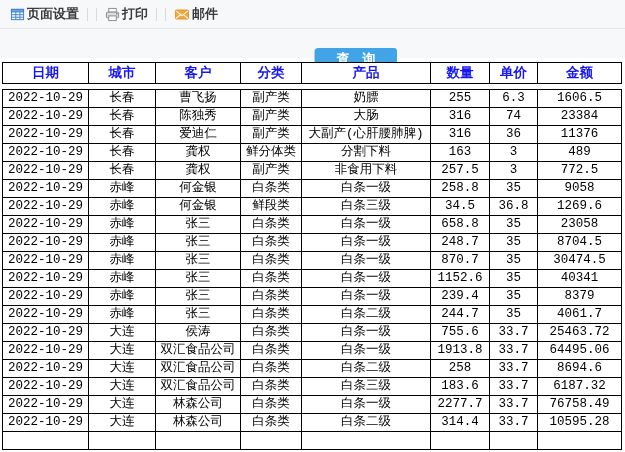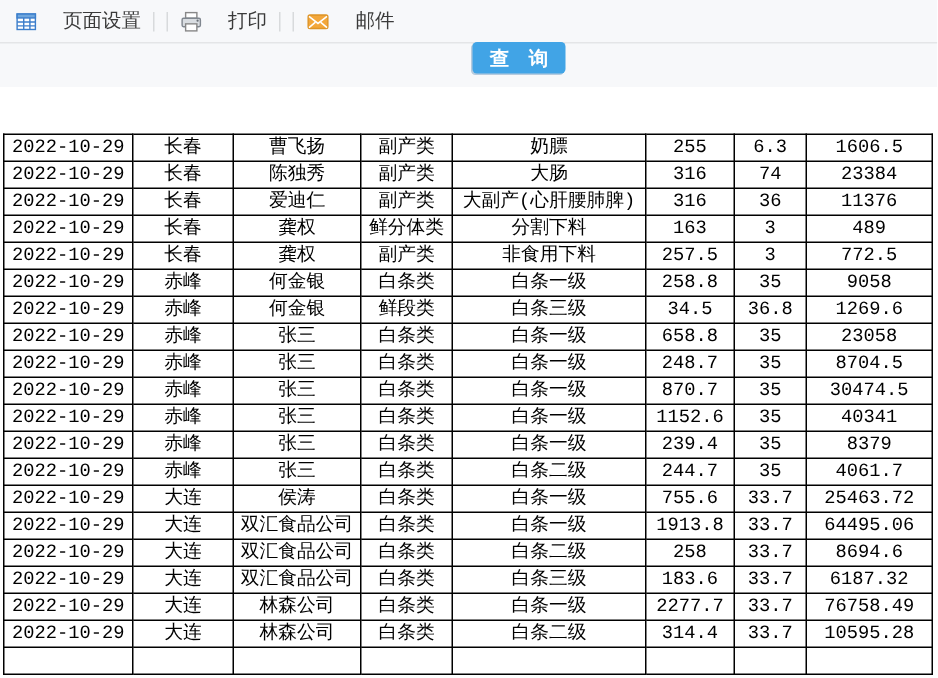--- a/index.html
+++ b/index.html
@@ -3,26 +3,26 @@
 <meta charset="utf-8">
 <style>
   html,body{margin:0;padding:0;background:#fff;}
   .screen{
     position:relative;width:625px;height:452px;overflow:hidden;
     background:#fff;font-family:"Liberation Sans","DejaVu Sans",sans-serif;
   }
   
   .toolbar-band{position:absolute;top:0;left:0;width:625px;height:58px;background:#f7f8fa;}
   .toolbar-row{height:28px;border-bottom:1px solid #e4e5e7;display:flex;align-items:center;padding-left:6px;}
-  .tool-item{display:flex;align-items:center;gap:17px;padding:0 4px;cursor:default;color:#3a3a3a;font-size:13px;white-space:nowrap;}
+  .tool-item{display:flex;align-items:center;gap:2px;padding:0 4px;cursor:default;color:#3a3a3a;font-size:13px;white-space:nowrap;font-weight:bold;}
   .tool-item svg{display:block;}
   .sep{width:1px;height:13px;background:#d8dadc;margin:0 4px;}
   .caret{width:0;height:0;border-left:4px solid transparent;border-right:4px solid transparent;border-top:5px solid #555;margin-left:4px;margin-top:2px;}
   .query-btn{
-    position:absolute;left:315px;top:28px;width:62px;height:21px;
+    position:absolute;left:315px;top:48px;width:82px;height:21px;
     background:#41a4e6;border:none;border-radius:3px;color:#fff;
     font-size:13px;font-weight:bold;text-align:center;line-height:21px;
     font-family:"Liberation Sans",sans-serif;padding:0;cursor:pointer;
     box-shadow:-1px 1px 0 rgba(60,120,170,.35);
   }
   
   .rpt{position:absolute;left:2px;border-collapse:collapse;table-layout:fixed;background:#fff;
        font-family:"Liberation Mono","DejaVu Sans Mono",monospace;}
   .rpt th,.rpt td{border:1px solid #000;text-align:center;vertical-align:middle;overflow:hidden;white-space:nowrap;padding:0;}
   .hdr-table{top:62px;}
@@ -86,20 +86,44 @@
           </svg>
         </span>
         <span>邮件</span>
       </div>
 
     </div>
   </div>
 
   <button class="query-btn">查　询</button>
 
+  <table class="rpt hdr-table">
+    <colgroup>
+      <col class="c0">
+        <col class="c1">
+        <col class="c2">
+        <col class="c3">
+      <col class="c4">
+        <col class="c5">
+        <col class="c6">
+        <col class="c7">
+    </colgroup>
+    <thead>
+      <tr>
+          <th>日期</th>
+          <th>城市</th>
+          <th>客户</th>
+          <th>分类</th>
+          <th>产品</th>
+          <th>数量</th>
+          <th>单价</th>
+          <th>金额</th>
+        </tr>
+    </thead>
+  </table>
 
   <table class="rpt data-table">
     <colgroup>
       <col class="c0">
         <col class="c1">
         <col class="c2">
         <col class="c3">
       <col class="c4">
         <col class="c5">
         <col class="c6">

